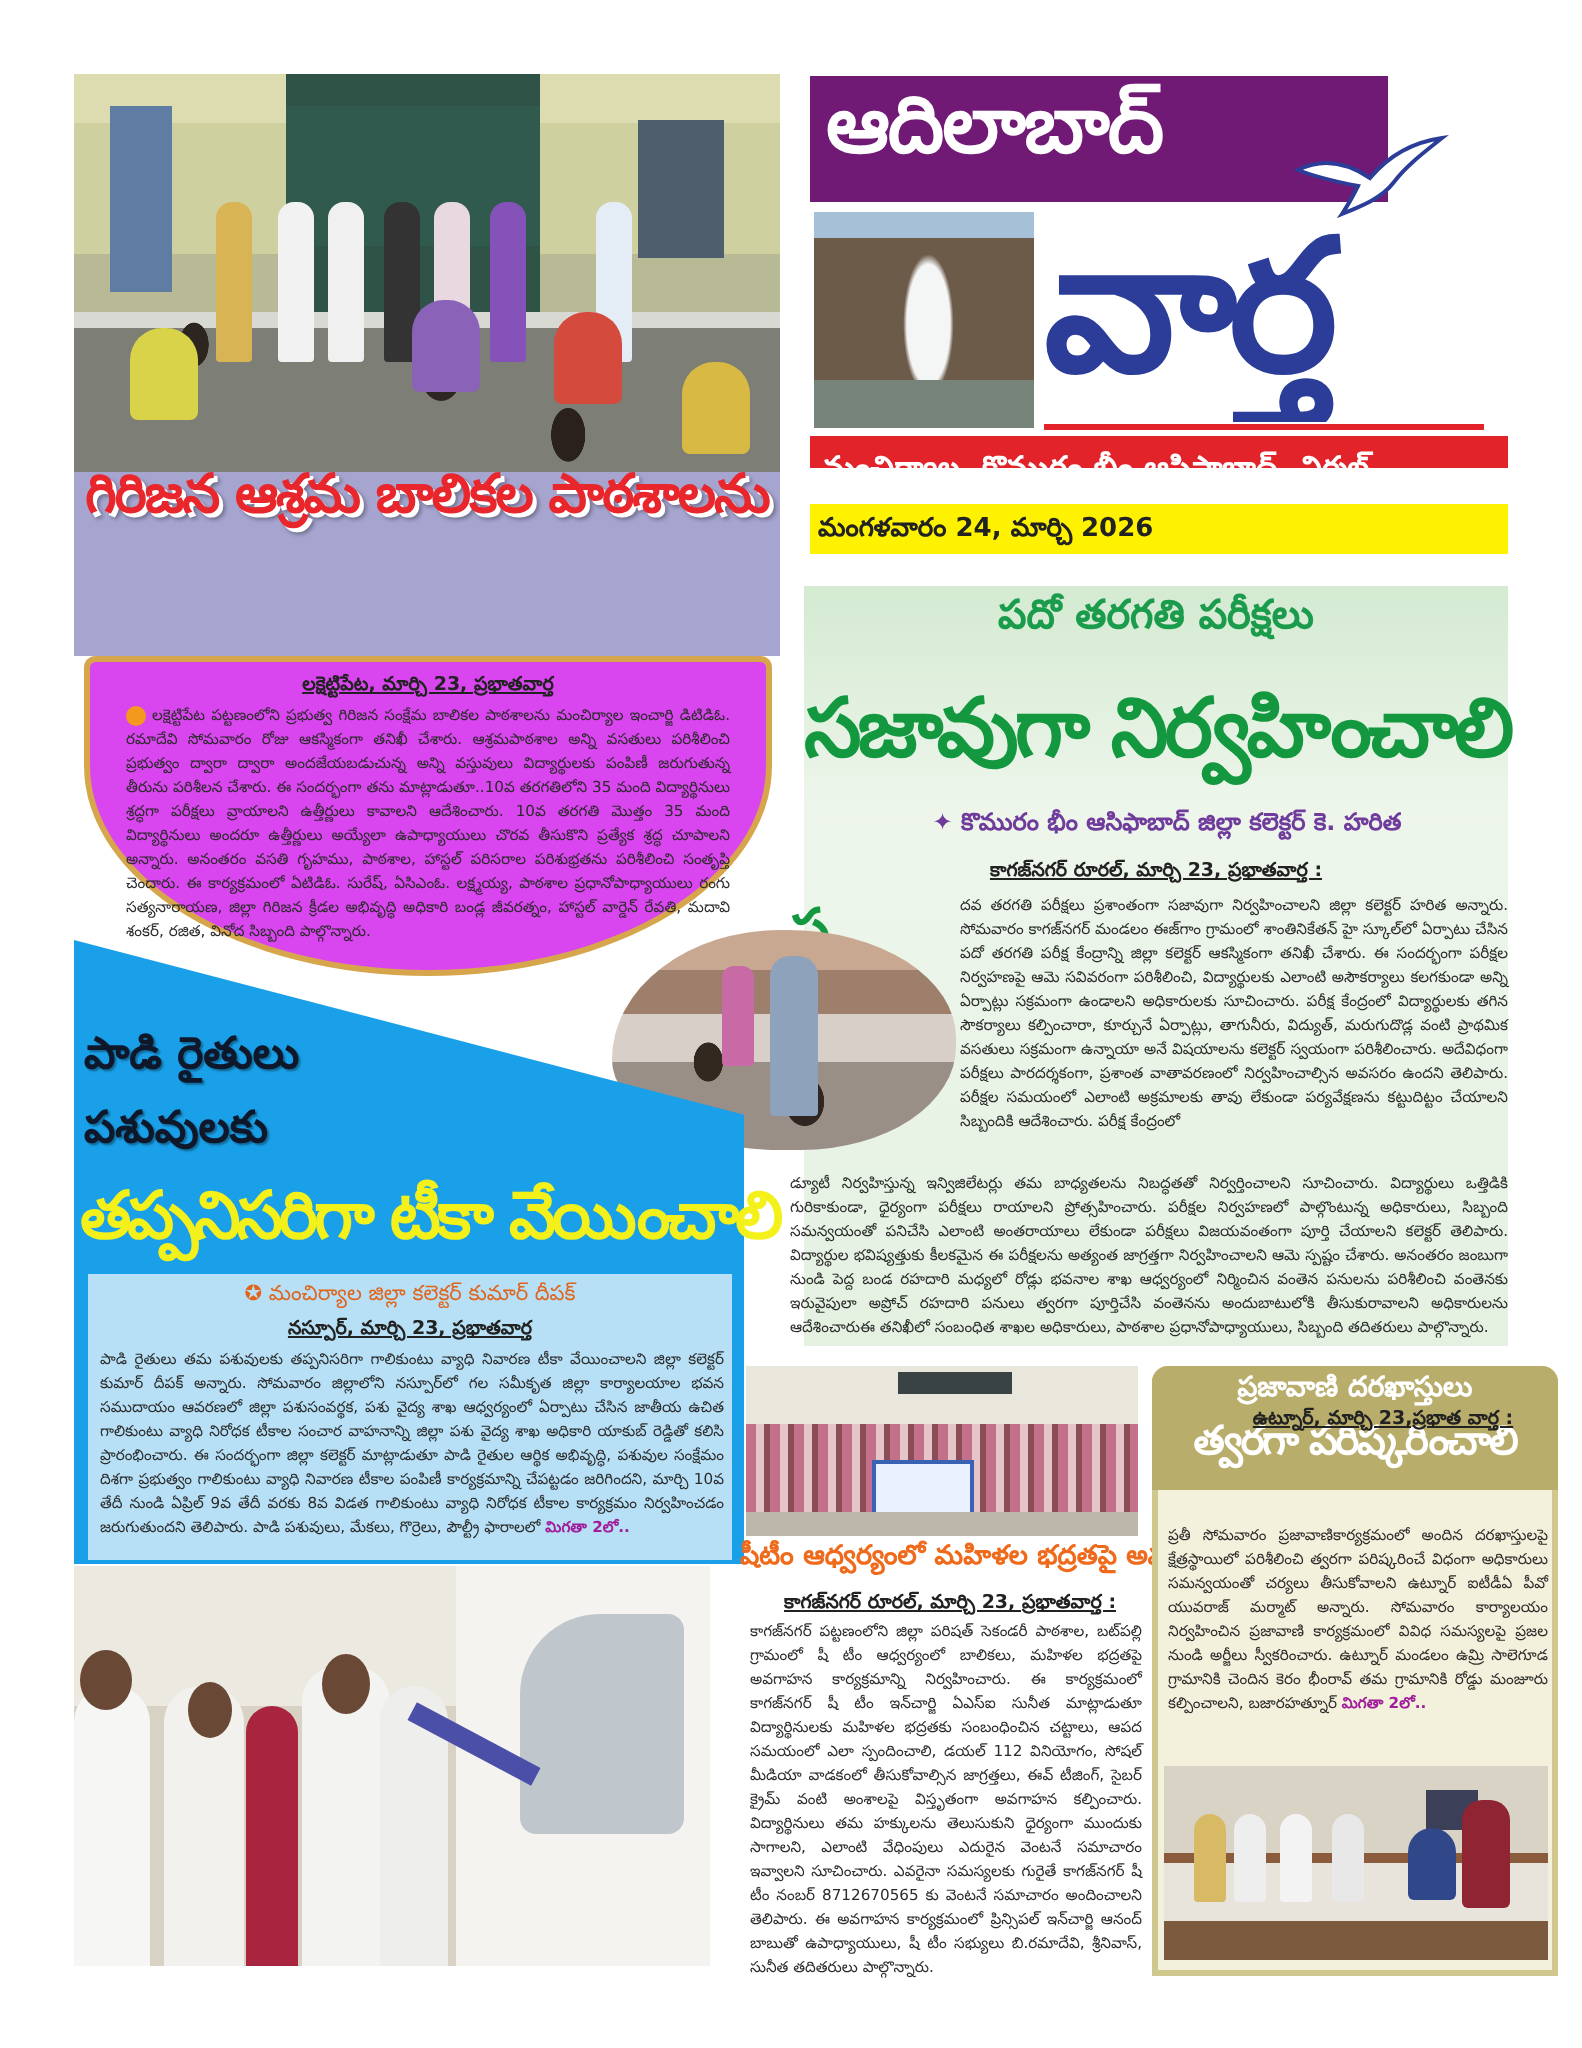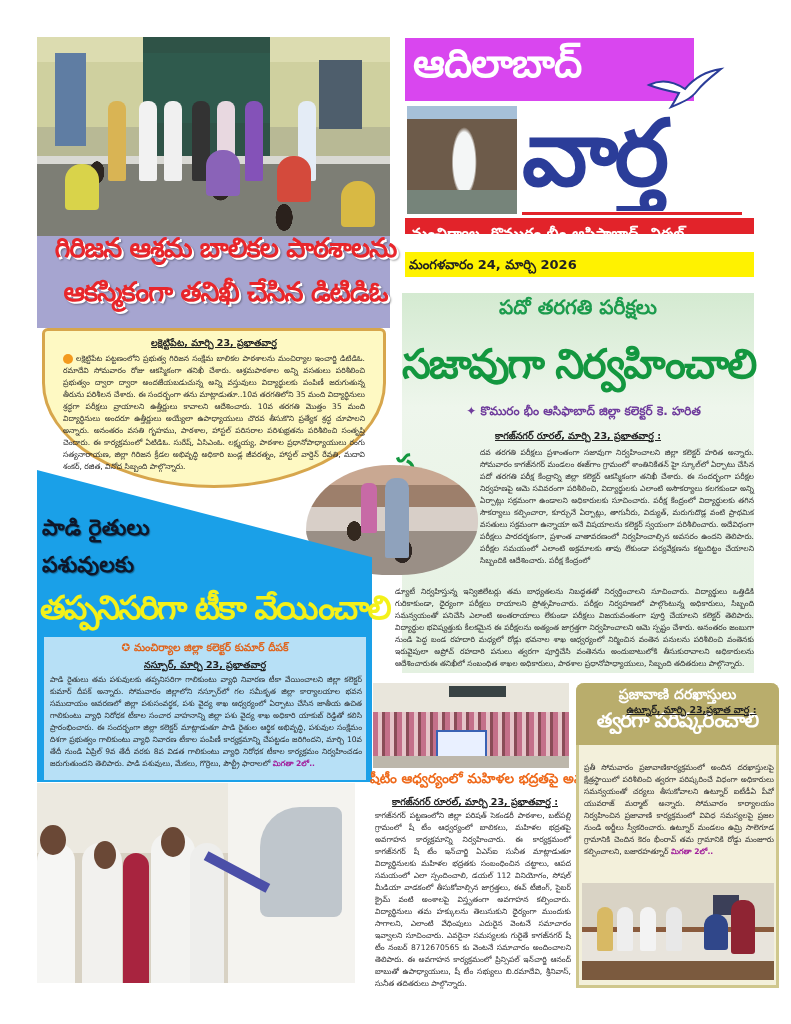--- a/index.html
+++ b/index.html
@@ -65,21 +65,21 @@
     background:
       linear-gradient(180deg, #d9d3c5 0 45%, #8a5b3d 45% 50%, #e8e4dc 50% 80%, #7b5a3e 80% 100%);
   }
   .photo-office .person { position:absolute; bottom:30%; width:16px; height:44px; border-radius:8px 8px 2px 2px; }
   .photo-office .chair { position:absolute; right:10%; top:18%; width:24px; height:54px; background:#8f2433; border-radius:10px 10px 3px 3px; }
   .photo-office .officer { position:absolute; right:24%; top:32%; width:24px; height:36px; background:#30478a; border-radius:12px 12px 3px 3px; }
   .photo-office .tv { position:absolute; right:18%; top:12%; width:26px; height:20px; background:#3b3f58; }
 
   
   .mast-top {
-    left: 405px; top: 38px; width: 289px; height: 63px; background: #d946ef;
+    left: 405px; top: 38px; width: 289px; height: 63px; background: #701a75;
   }
   .mast-top span {
     position:absolute; left:8px; top:2px; font-family:"DejaVu Sans", sans-serif; font-weight:bold;
     font-size:40px; color:#fff; letter-spacing:-1px; white-space:nowrap;
   }
   .dove { left: 645px; top: 63px; width: 80px; height: 46px; }
   .waterfall {
     left: 407px; top: 106px; width: 110px; height: 108px;
     background:
       linear-gradient(180deg, transparent 0 78%, #76847a 78% 100%),
@@ -99,28 +99,28 @@
   .mast-date {
     left: 405px; top: 252px; width: 349px; height: 25px; background:#fff200; color:#222;
     font-size:13px; font-weight:bold; line-height:25px; padding-left:4px; white-space:nowrap;
   }
 
   
   .story1-headband {
     left: 37px; top: 236px; width: 353px; height: 92px; background:#a6a5d0;
   }
   .story1-head1, .story1-head2 {
-    position:absolute; left:12px; width:100%; text-align:center; color:#e8262b; font-weight:bold;
+    position:absolute; left:0; width:100%; text-align:center; color:#e8262b; font-weight:bold;
     text-shadow: 2px 2px 0 #ffffff, 3px 3px 2px rgba(0,0,0,.35); white-space:nowrap; letter-spacing:-1px;
   }
   .story1-head1 { top: -4px; font-size: 27px; }
   .story1-head2 { top: 40px; font-size: 27px; }
   .story1-bubble {
     left: 42px; top: 328px; width: 344px; height: 160px;
-    background: #fef9c3; border: 3px solid #d7a64c;
+    background: #d946ef; border: 3px solid #d7a64c;
     border-radius: 6px 6px 180px 180px / 6px 6px 110px 110px;
   }
   .dateline {
     text-align:center; font-size:9.5px; font-weight:bold; text-decoration:underline; color:#222; white-space:nowrap;
   }
   .body-text {
     font-size: 7.6px; line-height: 12px; color:#2b2b2b; text-align: justify;
   }
   .story1-bubble .dateline { margin-top: 6px; }
   .story1-bubble .body-text { padding: 2px 18px 0 18px; }
@@ -158,21 +158,21 @@
   }
   .story3-kick1 { left: 42px; top: 515px; }
   .story3-kick2 { left: 42px; top: 552px; }
   .story3-head {
     left: 40px; top: 588px; width: 330px; color:#f4f11a; font-size:33px; font-weight:bold; letter-spacing:-2px; white-space:nowrap;
   }
   .story3-card {
     left: 44px; top: 637px; width: 322px; height: 143px; background:#b7e0f6;
   }
   .story3-byline {
-    left: 44px; top: 641px; width: 322px; text-align:center; color:#e0641c; font-size:10.5px; font-weight:bold; white-space:nowrap;
+    left: 44px; top: 641px; width: 322px; text-align:center; color:#e0641c; font-size:10.5px; font-weight:normal; white-space:nowrap;
   }
   .story3-dateline { left: 44px; top: 659px; width: 322px; }
   .story3-body { left: 50px; top: 674px; width: 312px; }
   .more-link { color:#a11d9b; font-weight:bold; }
 
   
   .story4-head {
     left: 370px; top: 770px; width: 212px; color:#ef6a1b; font-size:13.5px; font-weight:bold; white-space:nowrap; overflow:hidden;
   }
   .story4-dateline { left: 375px; top: 796px; width: 200px; }
@@ -206,21 +206,20 @@
   <div class="person" style="left:59%;background:#8452b8;"></div>
   <div class="person" style="left:74%;background:#e4ecf6;"></div>
   <div class="student" style="left:8%;top:62%;background:#d9d34a;"></div>
   <div class="student" style="left:48%;top:55%;background:#8a63b8;"></div>
   <div class="student" style="left:68%;top:58%;background:#d44a3c;"></div>
   <div class="student" style="left:86%;top:70%;background:#d8b944;"></div>
 </div>
 
 <div class="abs story1-headband">
   <div class="story1-head1">గిరిజన ఆశ్రమ బాలికల పాఠశాలను</div>
-  <div class="story1-head2">ఆకస్మికంగా తనిఖీ చేసిన డిటిడిఓ</div>
 </div>
 <div class="abs story1-bubble">
   <div class="dateline">లక్షెట్టిపేట, మార్చి 23, ప్రభాతవార్త</div>
   <div class="body-text"><span class="dropcap-ring"></span><span>లక్షెట్టిపేట పట్టణంలోని ప్రభుత్వ గిరిజన సంక్షేమ బాలికల పాఠశాలను మంచిర్యాల ఇంచార్జి డిటిడిఓ. రమాదేవి సోమవారం రోజు ఆకస్మికంగా తనిఖీ చేశారు. ఆశ్రమపాఠశాల అన్ని వసతులు పరిశీలించి ప్రభుత్వం ద్వారా ద్వారా అందజేయబడుచున్న అన్ని వస్తువులు విద్యార్థులకు పంపిణీ జరుగుతున్న తీరును పరిశీలన చేశారు. ఈ సందర్భంగా తను మాట్లాడుతూ..10వ తరగతిలోని 35 మంది విద్యార్థినులు శ్రద్ధగా పరీక్షలు వ్రాయాలని ఉత్తీర్ణులు కావాలని ఆదేశించారు. 10వ తరగతి మొత్తం 35 మంది విద్యార్థినులు అందరూ ఉత్తీర్ణులు అయ్యేలా ఉపాధ్యాయులు చొరవ తీసుకొని ప్రత్యేక శ్రద్ధ చూపాలని అన్నారు. అనంతరం వసతి గృహము, పాఠశాల, హాస్టల్ పరిసరాల పరిశుభ్రతను పరిశీలించి సంతృప్తి చెందారు. ఈ కార్యక్రమంలో ఏటిడిఓ. సురేష్, ఏసిఎంఓ. లక్ష్మయ్య, పాఠశాల ప్రధానోపాధ్యాయులు రంగు సత్యనారాయణ, జిల్లా గిరిజన క్రీడల అభివృద్ధి అధికారి బండ్ల జీవరత్నం, హాస్టల్ వార్డెన్ రేవతి, మదావి శంకర్, రజిత, వినోద సిబ్బంది పాల్గొన్నారు.</span></div>
 </div>
 
 <div class="abs mast-top">
   <span>ఆదిలాబాద్</span>
 </div>
 <svg class="abs dove" viewBox="0 0 80 46">

